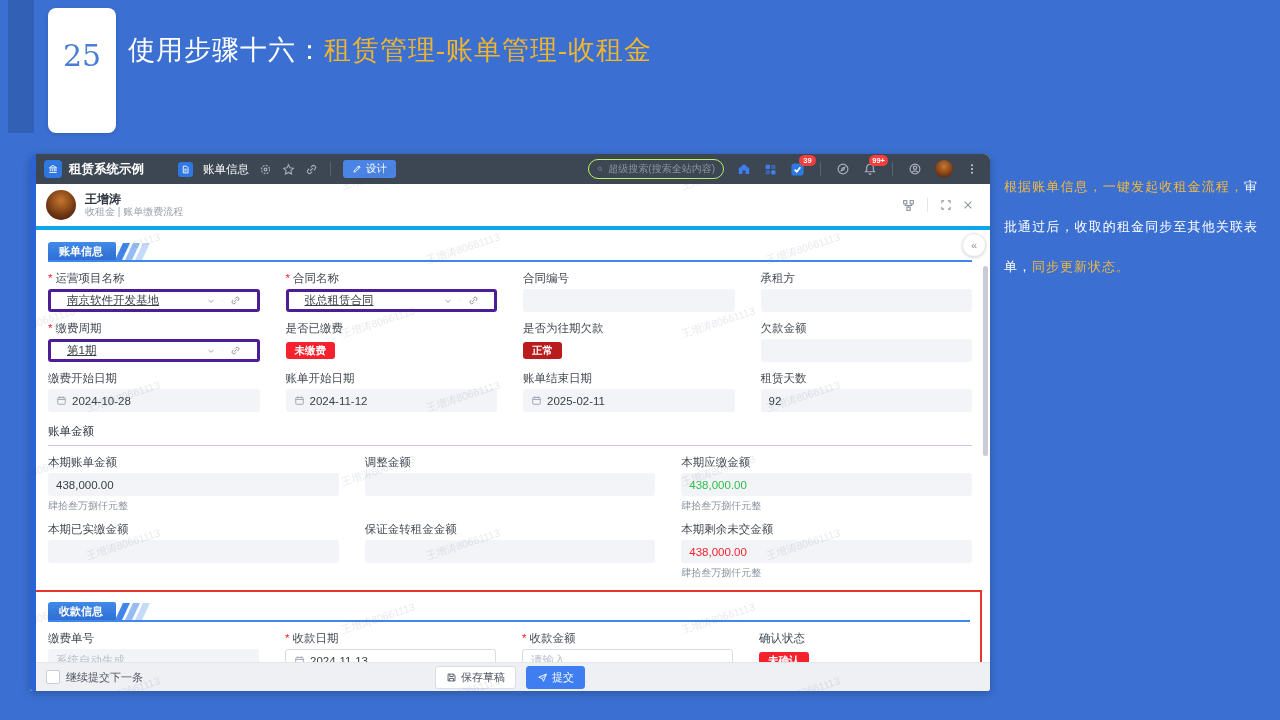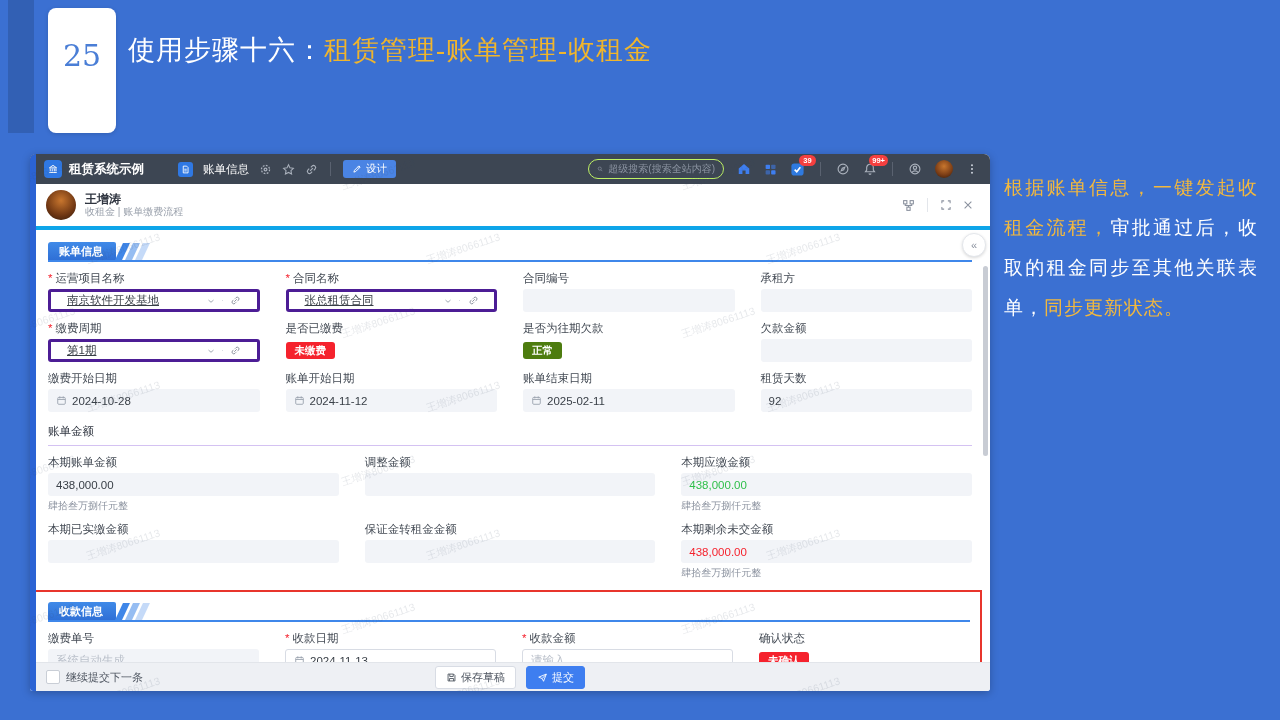--- a/index.html
+++ b/index.html
@@ -7,22 +7,22 @@
        background:#3b70d2;font-family:"Liberation Sans","DejaVu Sans",sans-serif;}
 
   
   .accent-strip{position:absolute;left:8px;top:0;width:26px;height:133px;background:rgba(0,0,0,.14);}
   .num-box{position:absolute;left:48px;top:8px;width:68px;height:125px;background:#fff;
            box-shadow:0 1px 4px rgba(0,0,0,.15);display:flex;justify-content:center;border-radius:8px;}
   .num-box span{font-family:"DejaVu Serif","Liberation Serif",serif;font-size:30px;color:#4a7ed6;margin-top:30px;}
   .slide-title{position:absolute;left:128px;top:32px;font-size:27px;font-weight:normal;
                font-family:"Liberation Serif","DejaVu Serif",serif;letter-spacing:1px;color:#fff;white-space:nowrap;}
   .slide-title .hl{color:#f0b52c;}
-  .side-note{position:absolute;left:1004px;top:168px;width:254px;font-size:19px;line-height:40px;
-             font-family:Liberation Serif, serif;text-align:justify;letter-spacing:1px;}
+  .side-note{position:absolute;left:1004px;top:168px;width:254px;font-size:13px;line-height:40px;
+             font-family:Liberation Mono, monospace;text-align:justify;letter-spacing:1px;}
   .side-note .note-y{color:#f2b83e;}
   .side-note .note-w{color:#ffffff;}
 
   
   .app{position:absolute;left:30px;top:154px;width:960px;height:537px;background:#fff;
        border-radius:6px 6px 3px 3px;display:flex;flex-direction:column;overflow:hidden;
        box-shadow:0 2px 8px rgba(0,0,0,.25);}
   .app::before{content:"";position:absolute;left:0;top:0;bottom:0;width:6px;background:#2b63d4;z-index:40;}
 
   
@@ -79,21 +79,21 @@
   .select .chev{margin-right:6px;color:#9aa2ae;display:flex;}
   .linkbox{width:26px;align-self:stretch;border-left:1px solid #d8dce4;display:flex;align-items:center;
            justify-content:center;color:#8a919e;}
   .placeholder{color:#b9bfc9;}
   .helper{font-size:10px;color:#8a919e;margin-top:3px;}
   .green-text{color:#2fbf4a;}
   .red-text{color:#f5222d;}
   .pill{display:inline-flex;align-items:center;height:17px;padding:0 9px;border-radius:3px;color:#fff;
         font-size:10.5px;font-weight:bold;margin-top:3px;}
   .pill.red{background:#f5222d;}
-  .pill.green{background:#4d7c0f;}
+  .pill.green{background:#b91c1c;}
   .subhead{margin-top:12px;font-size:11.5px;color:#2f3540;padding-bottom:6px;border-bottom:1px solid #d4c2f2;}
   .redbox{border:2px solid #e8352c;margin:10px -10px 0 -14px;padding:0 10px 10px 12px;}
   .redbox .sec-head{margin-top:8px;}
   .cal{color:#9aa2ae;display:flex;}
 
   
   .appfoot{height:28px;flex:0 0 28px;background:#eef0f4;border-top:1px solid #e2e5ea;display:flex;
            align-items:center;padding:0 16px;position:relative;z-index:10;}
   .chkrow{display:flex;align-items:center;gap:6px;font-size:11px;color:#4e5560;}
   .chk{width:12px;height:12px;border:1px solid #c9ced6;border-radius:2px;background:#fff;}

